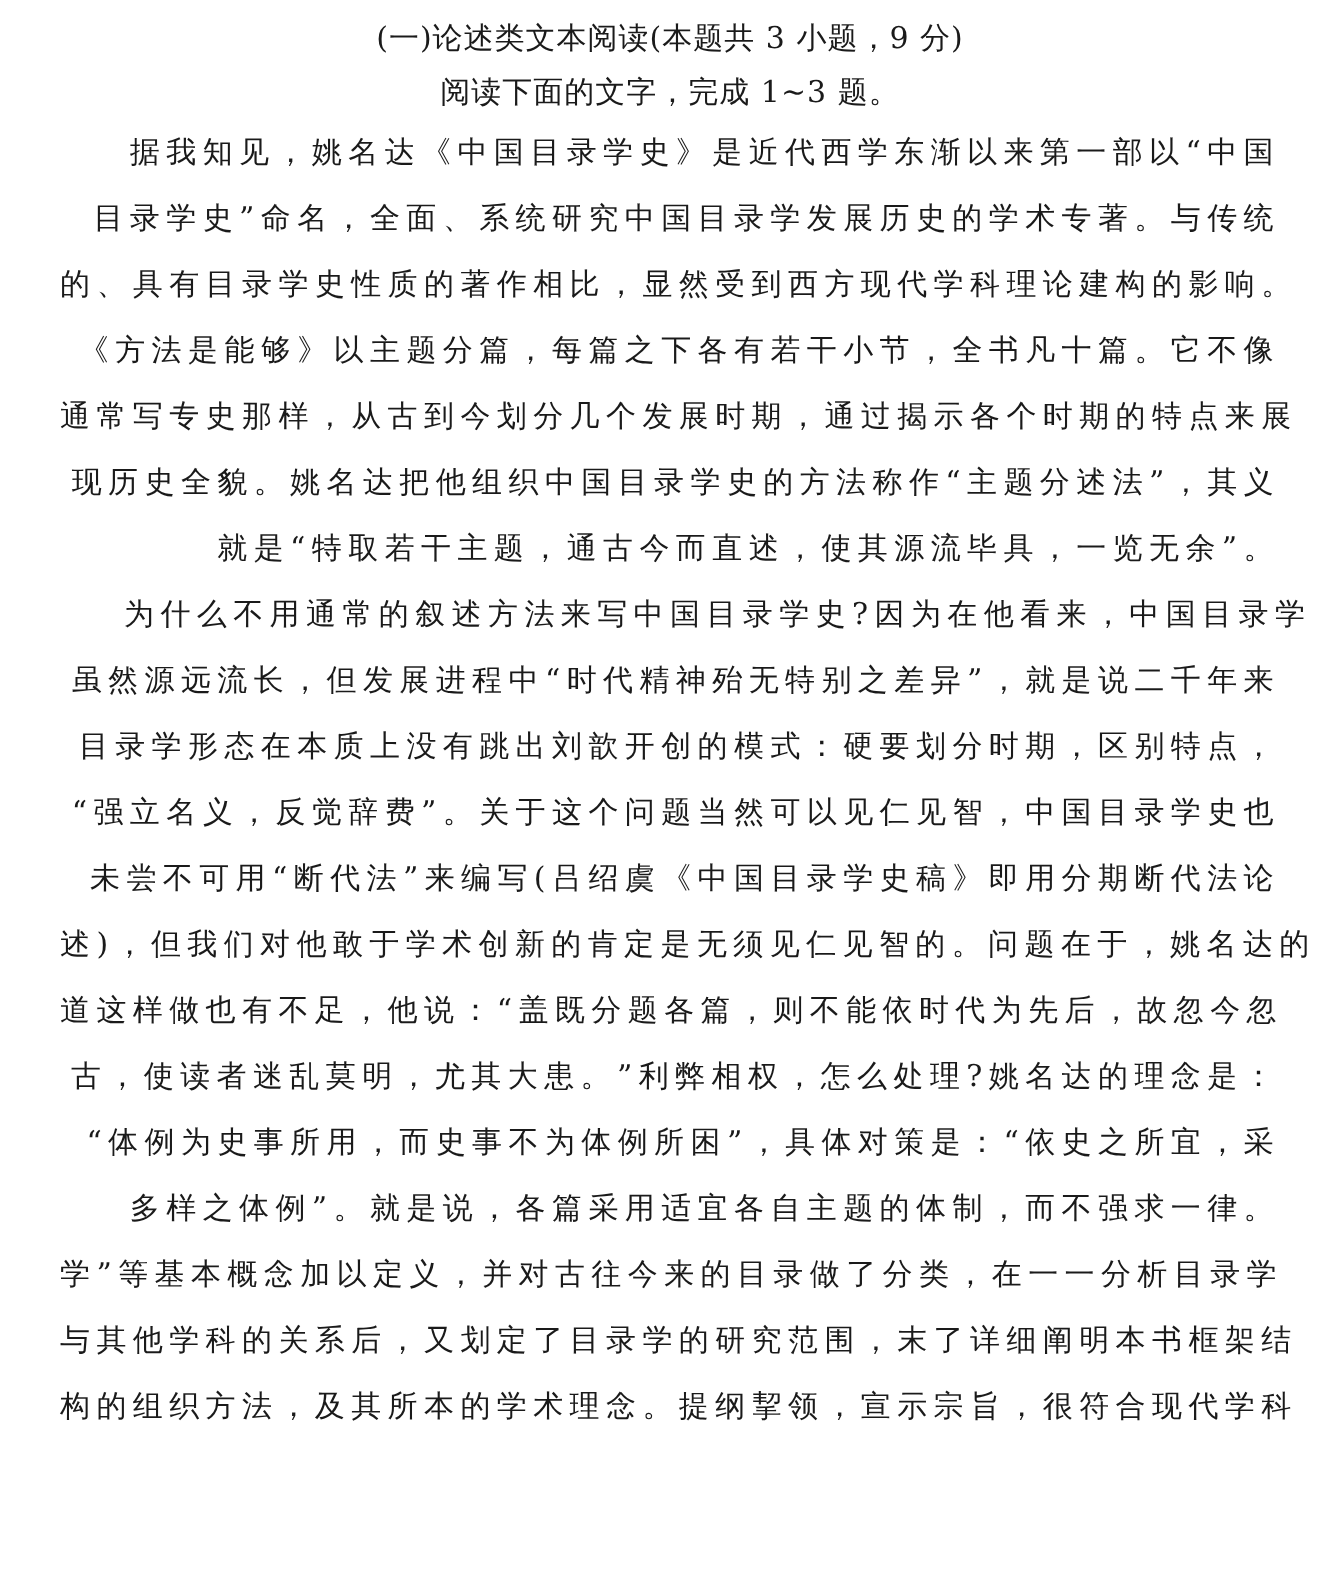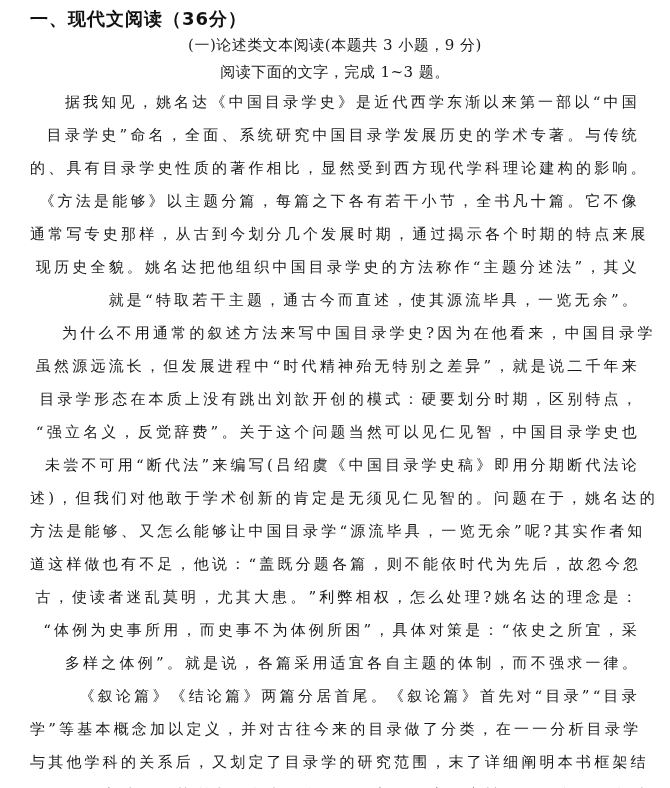--- a/index.html
+++ b/index.html
@@ -21,49 +21,46 @@
     .line {
       font-size: 15px; line-height: 33px; height: 33px; margin: 0;
       letter-spacing: 3.2px; white-space: nowrap; overflow: visible; text-align: right;
     }
     .indent { padding-left: 32px; }
   </style>
 </head>
 <body>
 
 <div class="page">
-  <h1 class="heading">一、现代文阅读（36分）</h1>
   <p class="sub">(一)论述类文本阅读(本题共 3 小题，9 分)</p>
   <p class="sub">阅读下面的文字，完成 1~3 题。</p>
 
   <div>
     <p class="line indent">据我知见，姚名达《中国目录学史》是近代西学东渐以来第一部以“中国</p>
     <p class="line">目录学史”命名，全面、系统研究中国目录学发展历史的学术专著。与传统</p>
     <p class="line">的、具有目录学史性质的著作相比，显然受到西方现代学科理论建构的影响。</p>
     <p class="line">《方法是能够》以主题分篇，每篇之下各有若干小节，全书凡十篇。它不像</p>
     <p class="line">通常写专史那样，从古到今划分几个发展时期，通过揭示各个时期的特点来展</p>
     <p class="line">现历史全貌。姚名达把他组织中国目录学史的方法称作“主题分述法”，其义</p>
     <p class="line">就是“特取若干主题，通古今而直述，使其源流毕具，一览无余”。</p>
   </div>
 
   <div>
     <p class="line indent">为什么不用通常的叙述方法来写中国目录学史?因为在他看来，中国目录学</p>
     <p class="line">虽然源远流长，但发展进程中“时代精神殆无特别之差异”，就是说二千年来</p>
     <p class="line">目录学形态在本质上没有跳出刘歆开创的模式：硬要划分时期，区别特点，</p>
     <p class="line">“强立名义，反觉辞费”。关于这个问题当然可以见仁见智，中国目录学史也</p>
     <p class="line">未尝不可用“断代法”来编写(吕绍虞《中国目录学史稿》即用分期断代法论</p>
     <p class="line">述)，但我们对他敢于学术创新的肯定是无须见仁见智的。问题在于，姚名达的</p>
-    <p class="line">方法是能够、又怎么能够让中国目录学“源流毕具，一览无余”呢?其实作者知</p>
     <p class="line">道这样做也有不足，他说：“盖既分题各篇，则不能依时代为先后，故忽今忽</p>
     <p class="line">古，使读者迷乱莫明，尤其大患。”利弊相权，怎么处理?姚名达的理念是：</p>
     <p class="line">“体例为史事所用，而史事不为体例所困”，具体对策是：“依史之所宜，采</p>
     <p class="line">多样之体例”。就是说，各篇采用适宜各自主题的体制，而不强求一律。</p>
   </div>
 
   <div>
-    <p class="line indent">《叙论篇》《结论篇》两篇分居首尾。《叙论篇》首先对“目录”“目录</p>
     <p class="line">学”等基本概念加以定义，并对古往今来的目录做了分类，在一一分析目录学</p>
     <p class="line">与其他学科的关系后，又划定了目录学的研究范围，末了详细阐明本书框架结</p>
     <p class="line">构的组织方法，及其所本的学术理念。提纲挈领，宣示宗旨，很符合现代学科</p>
 
   </div>
 
 </div>
 
 </body></html>

